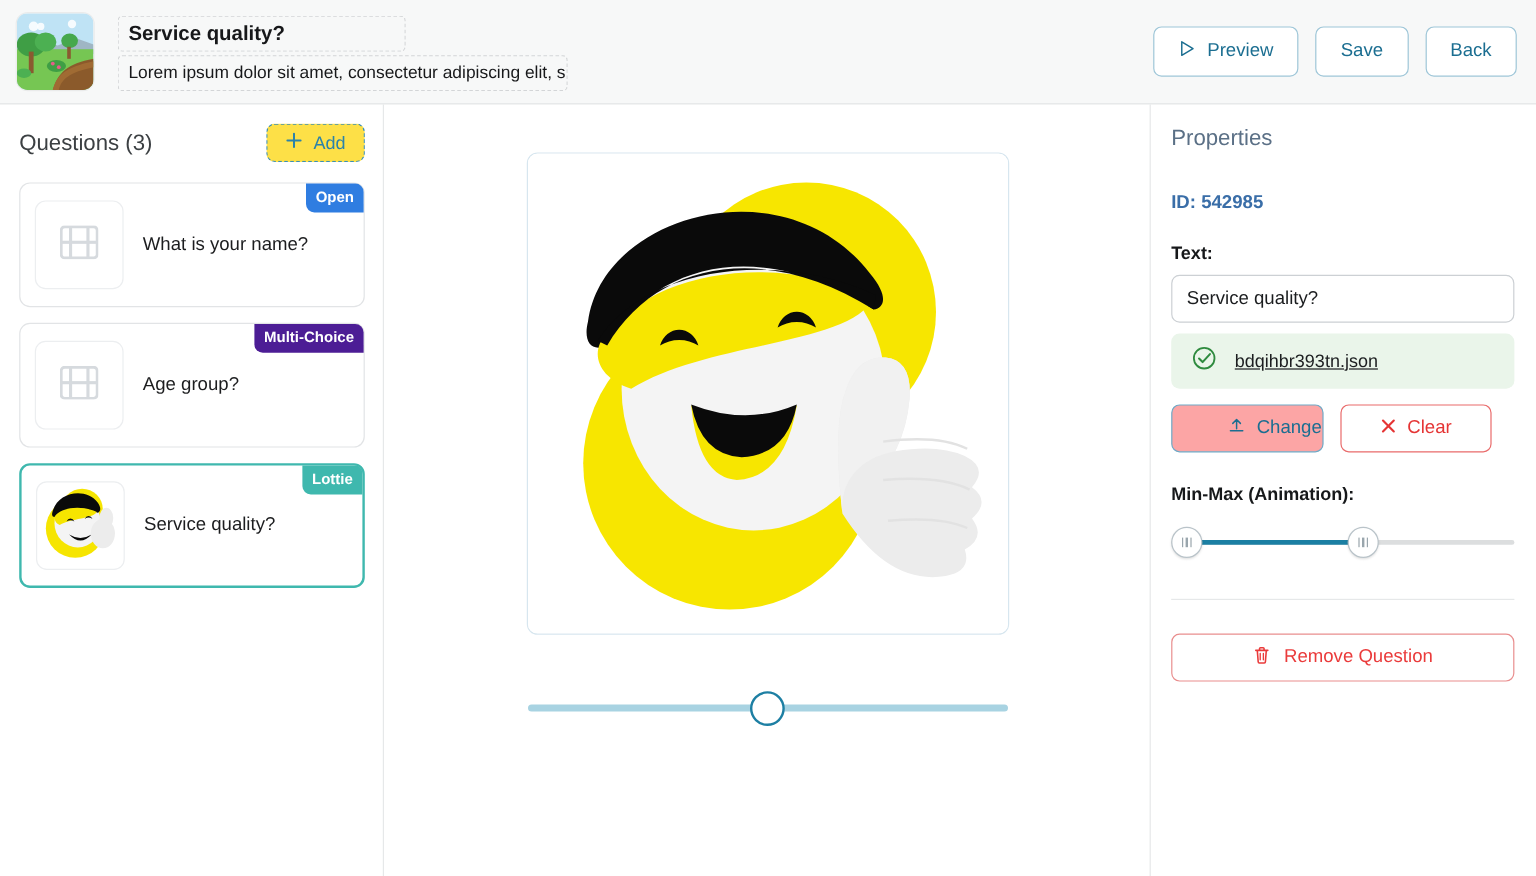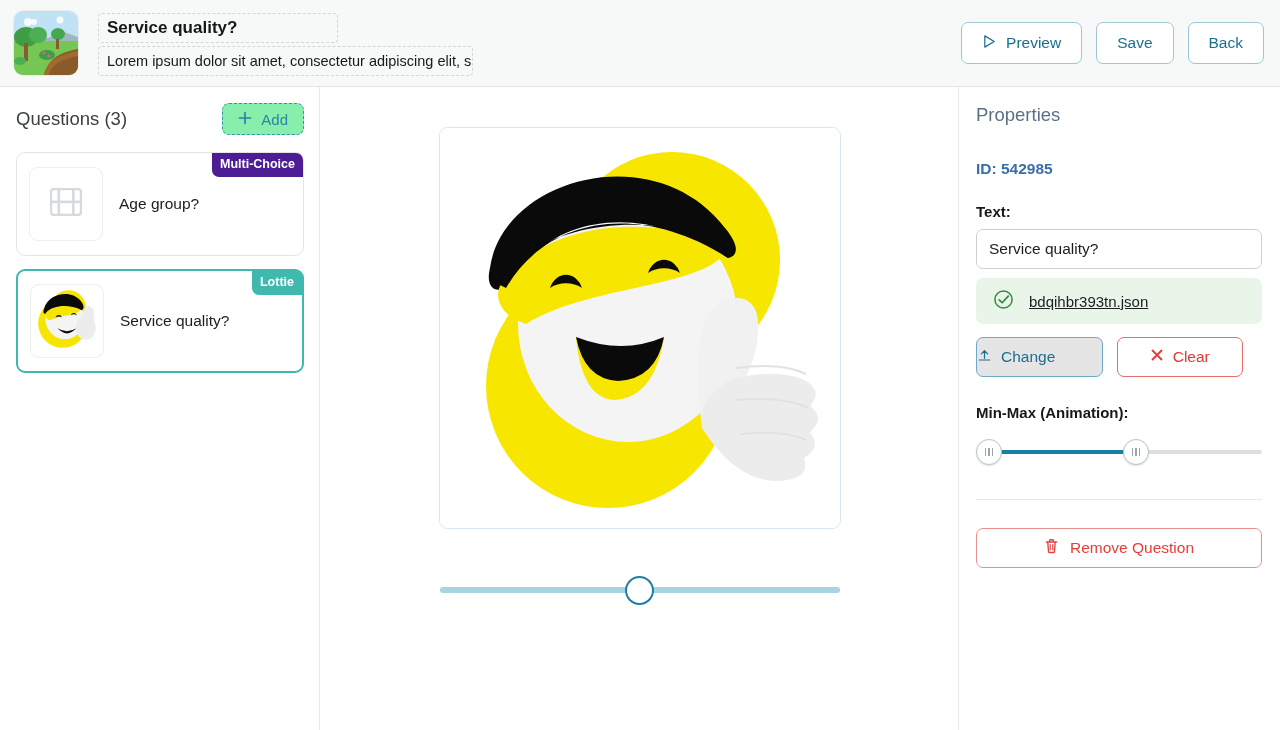--- a/index.html
+++ b/index.html
@@ -61,21 +61,21 @@
   .col-right{ position: absolute; left: 960px; top: 0; width: 320px; height: 643px; }
 
   
   .q-head {
     display: flex; align-items: center; justify-content: space-between;
     padding: 16px 15px 0 16px;
   }
   .q-title { font-size: 18.5px; color: #3c4043; }
   .btn-add {
     border: 1px dashed #3c8fb3; border-radius: 7px;
-    background: #86efac; color: #2b83aa; font-size: 15px;
+    background: #fde047; color: #2b83aa; font-size: 15px;
     height: 32px; padding: 0 15px;
     display: inline-flex; align-items: center; gap: 9px; cursor: pointer;
     font-family: "Liberation Sans", sans-serif;
   }
   .q-list { padding: 17px 15px 0 16px; display: flex; flex-direction: column; gap: 13px; }
   .q-card {
     position: relative; height: 104px;
     background: #fff; border: 1px solid #e2e4e6; border-radius: 9px;
     display: flex; align-items: center; padding-left: 12px;
     cursor: pointer;
@@ -128,22 +128,22 @@
   }
   .file-box {
     margin-top: 9px; width: 286px; height: 46px;
     background: #eaf5ea; border-radius: 7px;
     display: flex; align-items: center; padding-left: 17px; gap: 15px;
   }
   .file-name { font-size: 15px; color: #1c1e20; text-decoration: underline; cursor: pointer; text-align: center; }
   .fbtns { margin-top: 13px; display: flex; gap: 14px; }
   .btn-chg {
     width: 142px; height: 40px; border-radius: 7px;
-    border: 1px solid #6fa9c6; background: #e5e5e5; color: #1b6e91;
-    display: inline-flex; align-items: center; justify-content: flex-start; gap: 9px;
+    border: 1px solid #6fa9c6; background: #fca5a5; color: #1b6e91;
+    display: inline-flex; align-items: center; justify-content: flex-end; gap: 9px;
     font-size: 15.5px; cursor: pointer; font-family: "Liberation Sans", sans-serif;
   }
   .btn-clr {
     width: 142px; height: 40px; border-radius: 7px;
     border: 1px solid #e96b6b; background: #fff; color: #e53535;
     display: inline-flex; align-items: center; justify-content: center; gap: 9px;
     font-size: 15.5px; cursor: pointer; font-family: "Liberation Sans", sans-serif;
   }
   .mm-lbl { margin-top: 27px; font-size: 15px; font-weight: bold; color: #16181a; }
   .range { position: relative; margin-top: 18px; width: 286px; height: 26px; cursor: pointer; }
@@ -224,20 +224,34 @@
           <svg width="14" height="14" viewBox="0 0 14 14">
               <path d="M7 1.5 V12.5 M1.5 7 H12.5" stroke="#2b83aa" stroke-width="1.7" stroke-linecap="round"></path>
             </svg>
         </span>
         <span>Add</span>
       </button>
     </div>
 
     <div class="q-list">
 
+      <div class="q-card">
+        <div class="badge" style="background:#2f7de1">Open</div>
+        <div class="q-thumb">
+          <span>
+            <svg width="32" height="28" viewBox="0 0 32 28">
+              <rect x="1" y="1" width="30" height="26" rx="3" fill="none" stroke="#d6dade" stroke-width="2.4"></rect>
+              <rect x="7.5" y="1" width="2.6" height="26" fill="#d6dade"></rect>
+              <rect x="22" y="1" width="2.6" height="26" fill="#d6dade"></rect>
+              <rect x="1" y="12.6" width="30" height="2.6" fill="#d6dade"></rect>
+            </svg>
+          </span>
+        </div>
+        <div class="q-label">What is your name?</div>
+      </div>
 
       <div class="q-card">
         <div class="badge" style="background:#4c1d95">Multi-Choice</div>
         <div class="q-thumb">
           <span>
             <svg width="32" height="28" viewBox="0 0 32 28">
               <rect x="1" y="1" width="30" height="26" rx="3" fill="none" stroke="#d6dade" stroke-width="2.4"></rect>
               <rect x="7.5" y="1" width="2.6" height="26" fill="#d6dade"></rect>
               <rect x="22" y="1" width="2.6" height="26" fill="#d6dade"></rect>
               <rect x="1" y="12.6" width="30" height="2.6" fill="#d6dade"></rect>

